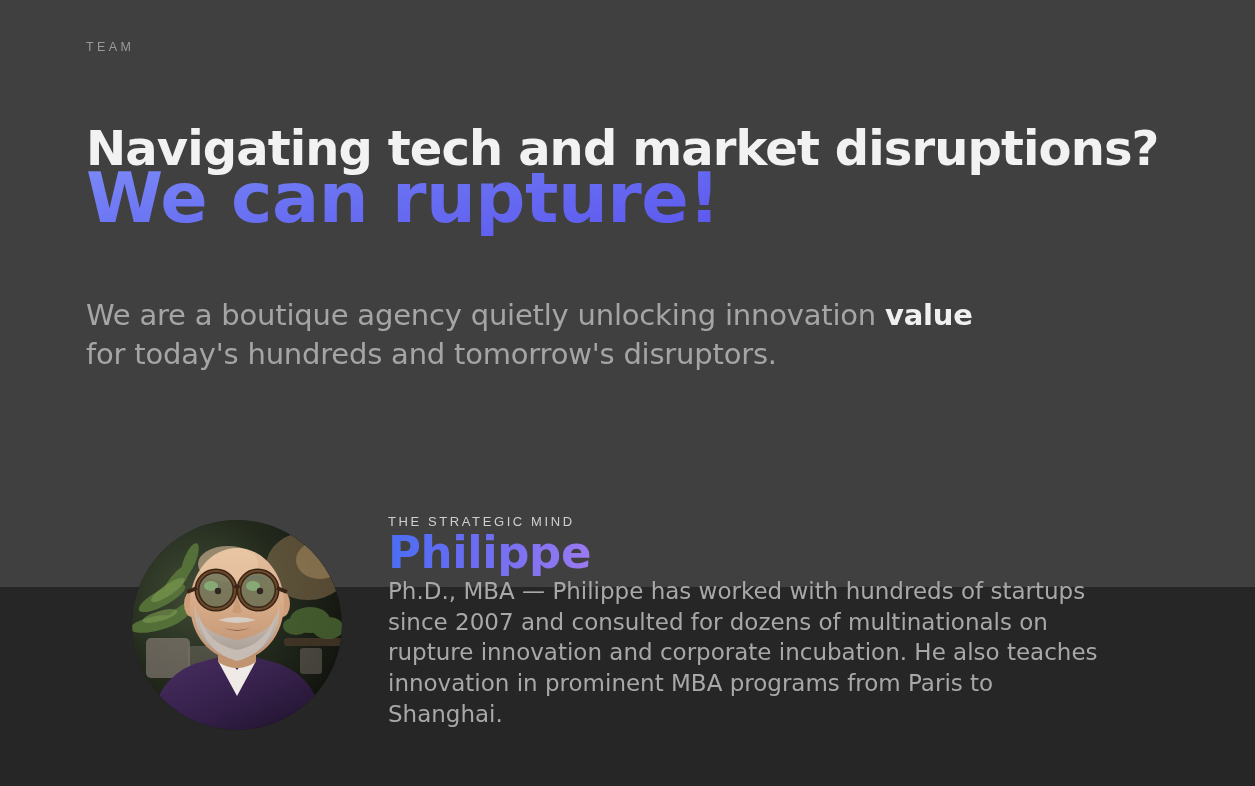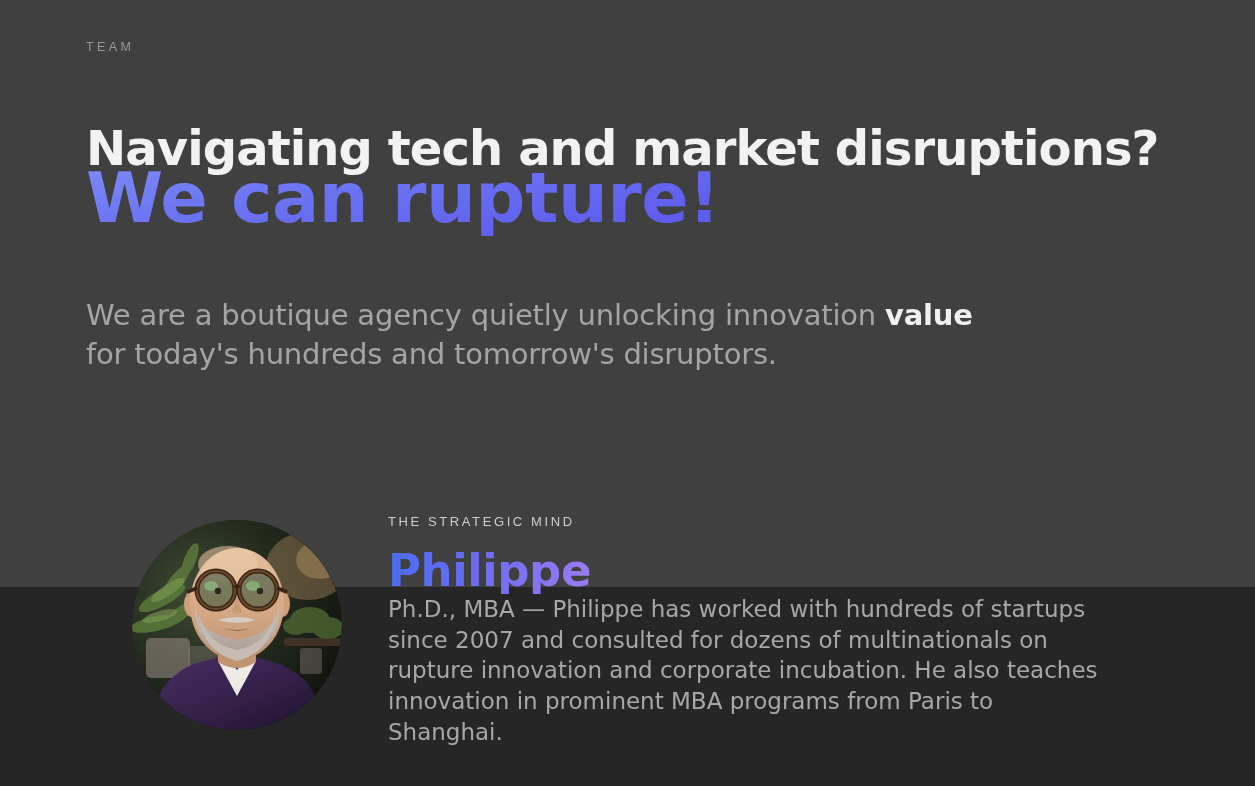--- a/index.html
+++ b/index.html
@@ -123,21 +123,20 @@
   .role-label {
     font-family: "Liberation Sans", sans-serif;
     font-size: 13px;
     font-weight: 400;
     letter-spacing: 2.6px;
     color: #cfcfcf;
     text-transform: uppercase;
   }
 
   .person-name {
-    margin-top: 18px;
     font-family: "DejaVu Sans", sans-serif;
     font-size: 45px;
     font-weight: 700;
     letter-spacing: -0.4px;
     line-height: 1.05;
     display: inline-block;
     background-image: linear-gradient(95deg, #4a6ef2 0%, #6a6cf2 42%, #9b7bf0 100%);
     -webkit-background-clip: text;
     background-clip: text;
     color: transparent;

